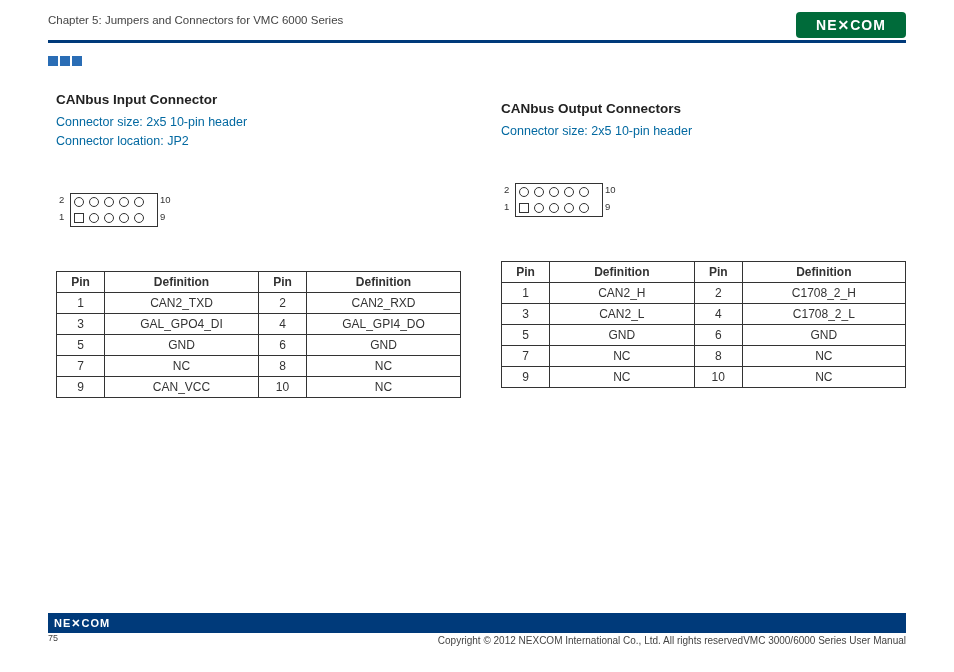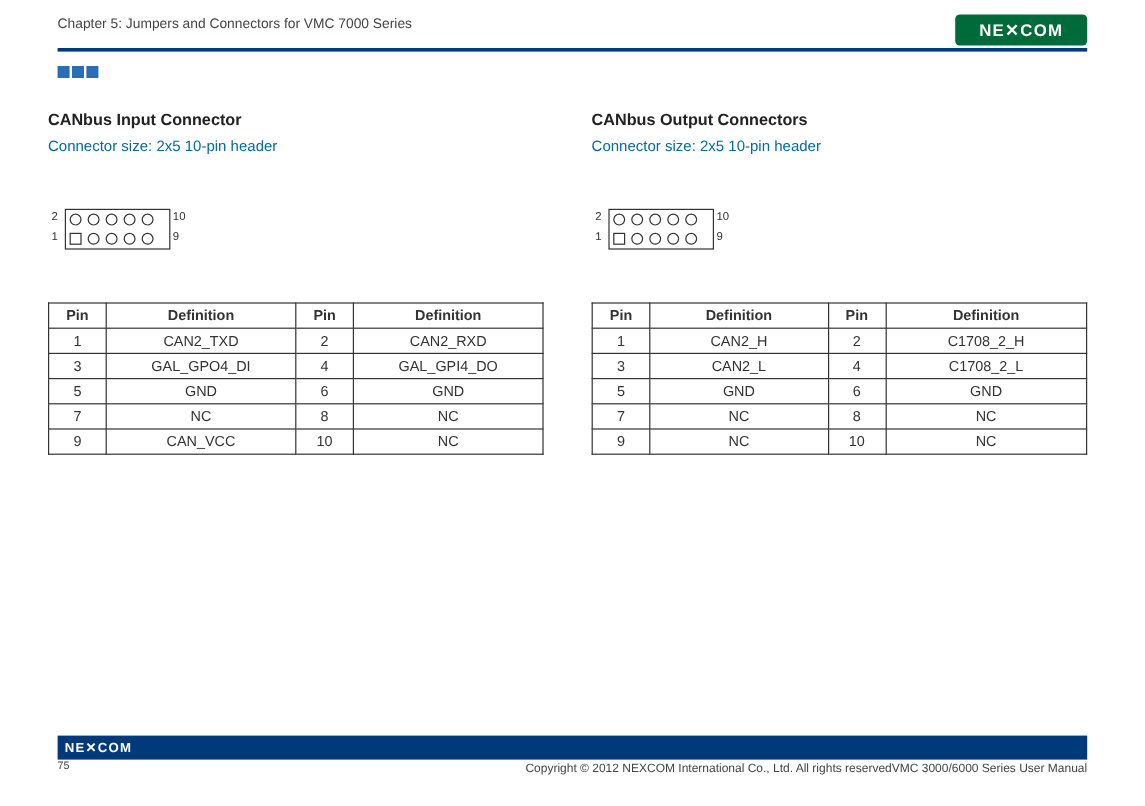--- a/index.html
+++ b/index.html
@@ -57,21 +57,21 @@
   .sq {
     display: inline-block;
     width: 10px;
     height: 10px;
     background: #2a6db5;
     margin-right: 2px;
   }
   .content {
     position: absolute;
     top: 92px;
-    left: 40px;
+    left: 56px;
     right: 48px;
     display: flex;
     gap: 40px;
     align-items: center;
   }
   .col {
     flex: 1;
   }
   .sec-title {
     font-weight: bold;
@@ -179,36 +179,37 @@
     right: 0;
     text-align: left;
     font-size: 9px;
     color: #444;
   }
 </style>
 </head>
 <body>
 
 <div class="header">
-  <div class="chapter-title">Chapter 5: Jumpers and Connectors for VMC 7000 Series</div>
+  <div class="chapter-title">Chapter 5: Jumpers and Connectors for VMC 6000 Series</div>
   <div class="logo-top">
     <span>NE<span class="x">✕</span>COM</span>
   </div>
   <div class="header-line"></div>
 </div>
 
 <div class="three-squares">
   <span class="sq"></span><span class="sq"></span><span class="sq"></span>
 </div>
 
 <div class="content">
 
   <div class="col">
     <div class="sec-title">CANbus Input Connector</div>
     <div class="sec-sub">Connector size: 2x5 10-pin header</div>
+    <div class="sec-sub">Connector location: JP2</div>
 
     <div class="pin-diagram">
       <span class="pin-label pl-tl">2</span>
       <span class="pin-label pl-tr">10</span>
       <span class="pin-label pl-bl">1</span>
       <span class="pin-label pl-br">9</span>
       <div class="pin-box">
         <div class="pin-row-top">
           <span class="pin-circle"></span>
           <span class="pin-circle"></span>

